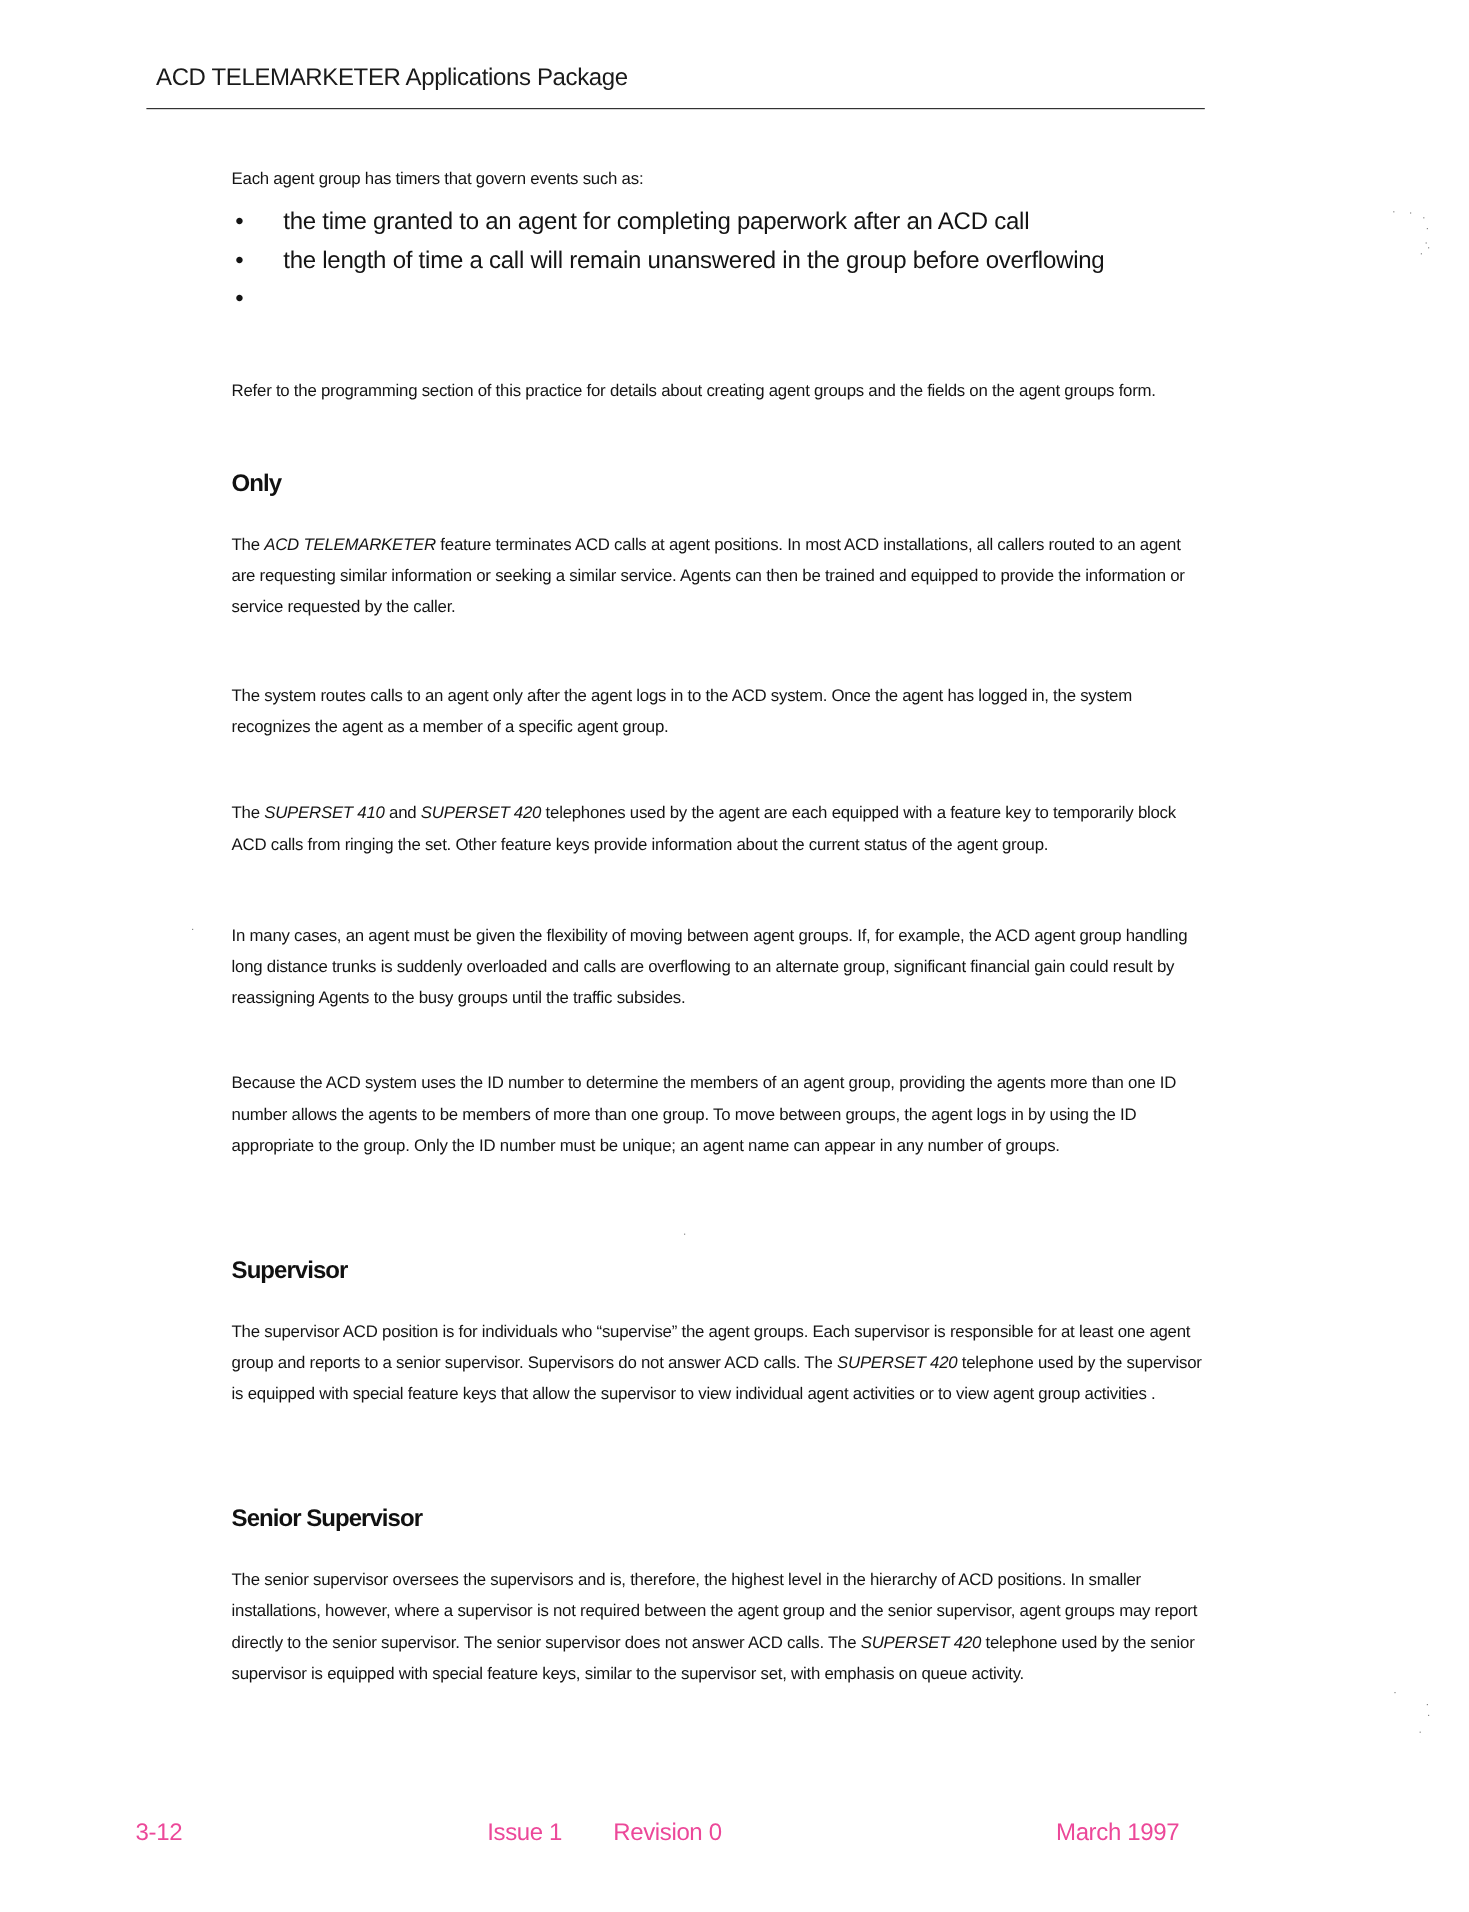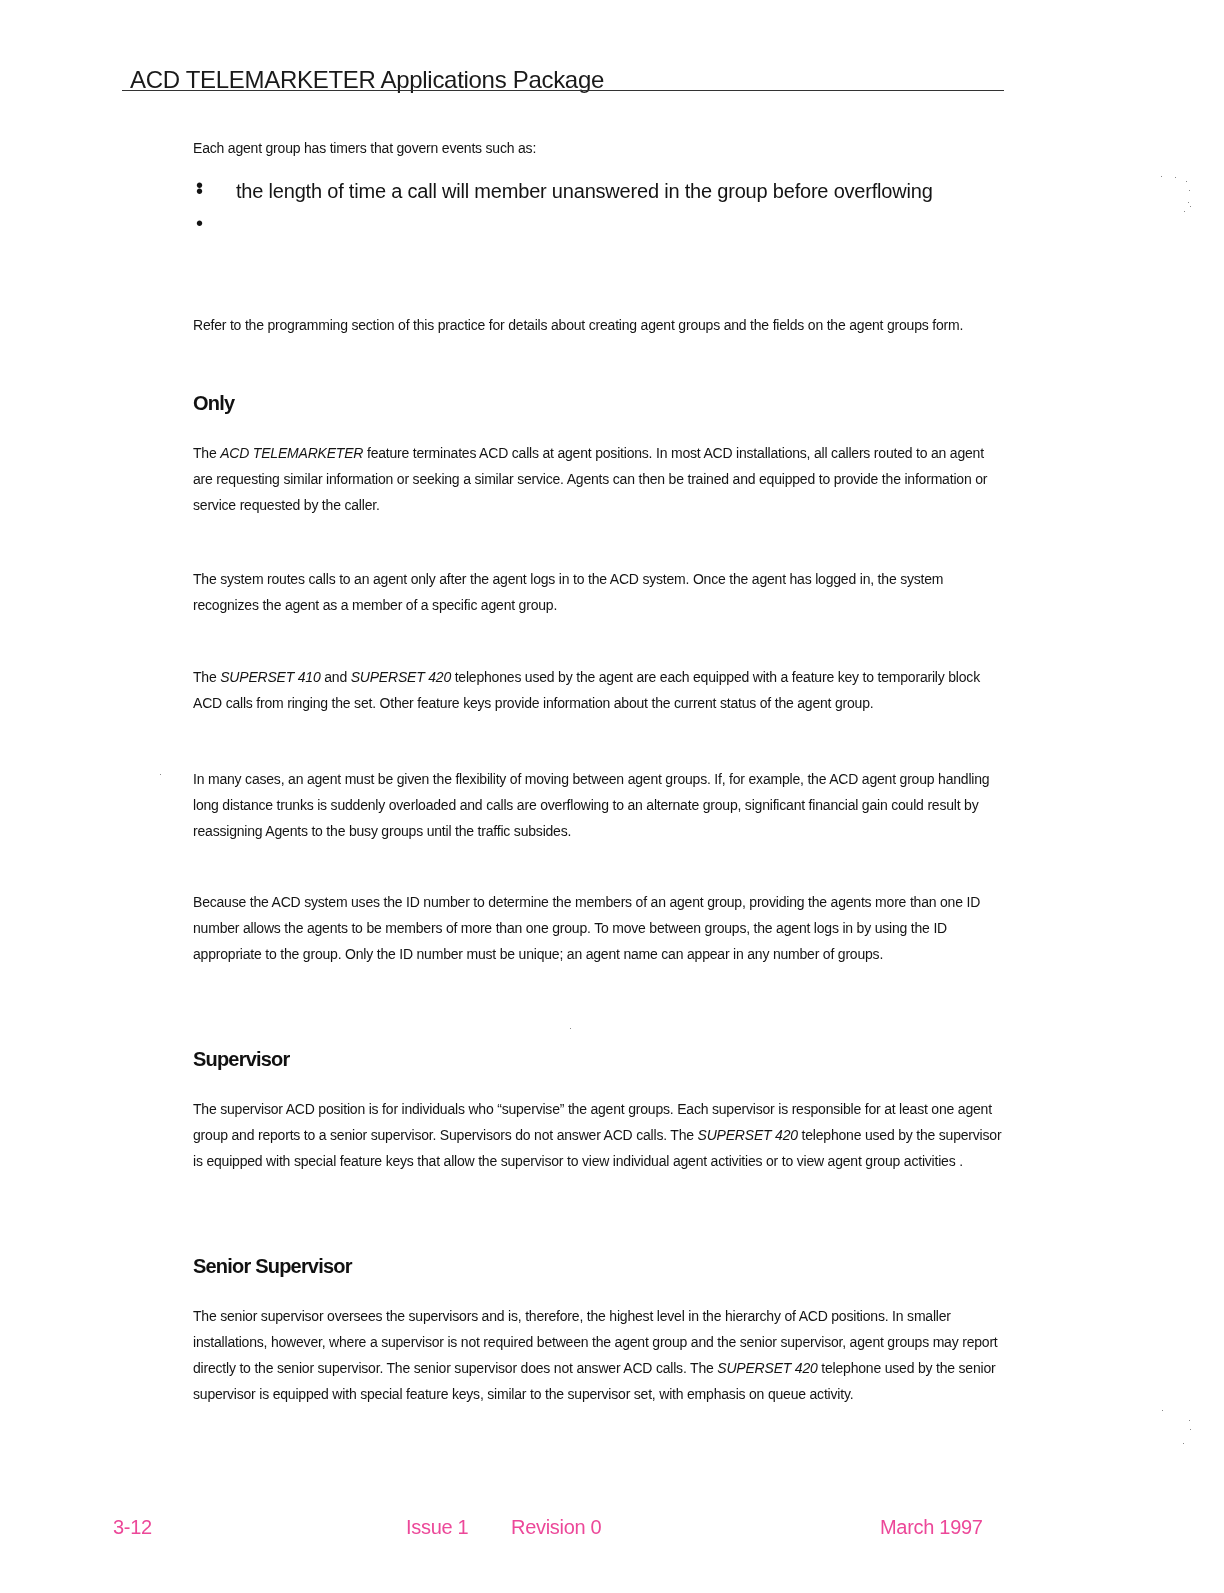--- a/index.html
+++ b/index.html
@@ -1,20 +1,20 @@
 <!DOCTYPE html>
 <html><head>
 <meta charset="utf-8">
 <style>
   html, body { margin: 0; padding: 0; background: #ffffff; }
   body { width: 1224px; height: 1593px; position: relative; overflow: hidden; color: #111; }
   .page { position: absolute; left: 0; top: 0; width: 1224px; height: 1593px; }
   .running-header {
-    position: absolute; left: 130px; top: 66px;
-    font-family: "Liberation Sans", sans-serif; font-size: 24px; letter-spacing: -0.3px; color: #1a1a1a;
+    position: absolute; left: 130px; top: 54px;
+    font-family: "Liberation Sans", sans-serif; font-size: 20px; letter-spacing: -0.3px; color: #1a1a1a;
   }
   .header-rule {
     position: absolute; left: 122px; top: 90px; width: 882px; height: 0;
     border-top: 1.5px solid #333;
   }
   .body-text {
     position: absolute; left: 193px; width: 812px;
     font-family: "Liberation Sans", sans-serif; font-size: 14px; line-height: 26px; color: #141414;
     letter-spacing: -0.2px;
   }
@@ -58,24 +58,25 @@
   <div class="running-header">ACD TELEMARKETER Applications Package</div>
   <div class="header-rule"></div>
 
   <div class="body-text intro">
     <p>Each agent group has timers that govern events such as:</p>
   </div>
 
   <ul class="bullets">
     <li>
       <span class="dot">•</span>
+      <span>the time granted to an agent for completing paperwork after an ACD call</span>
     </li>
     <li>
       <span class="dot">•</span>
-      <span>the length of time a call will member unanswered in the group before overflowing</span>
+      <span>the length of time a call will remain unanswered in the group before overflowing</span>
     </li>
     <li>
       <span class="dot">•</span>
     </li>
   </ul>
 
   <div class="body-text p-refer">
     <p>Refer to the programming section of this practice for details about creating agent groups and the fields on the agent groups form.</p>
   </div>
 

